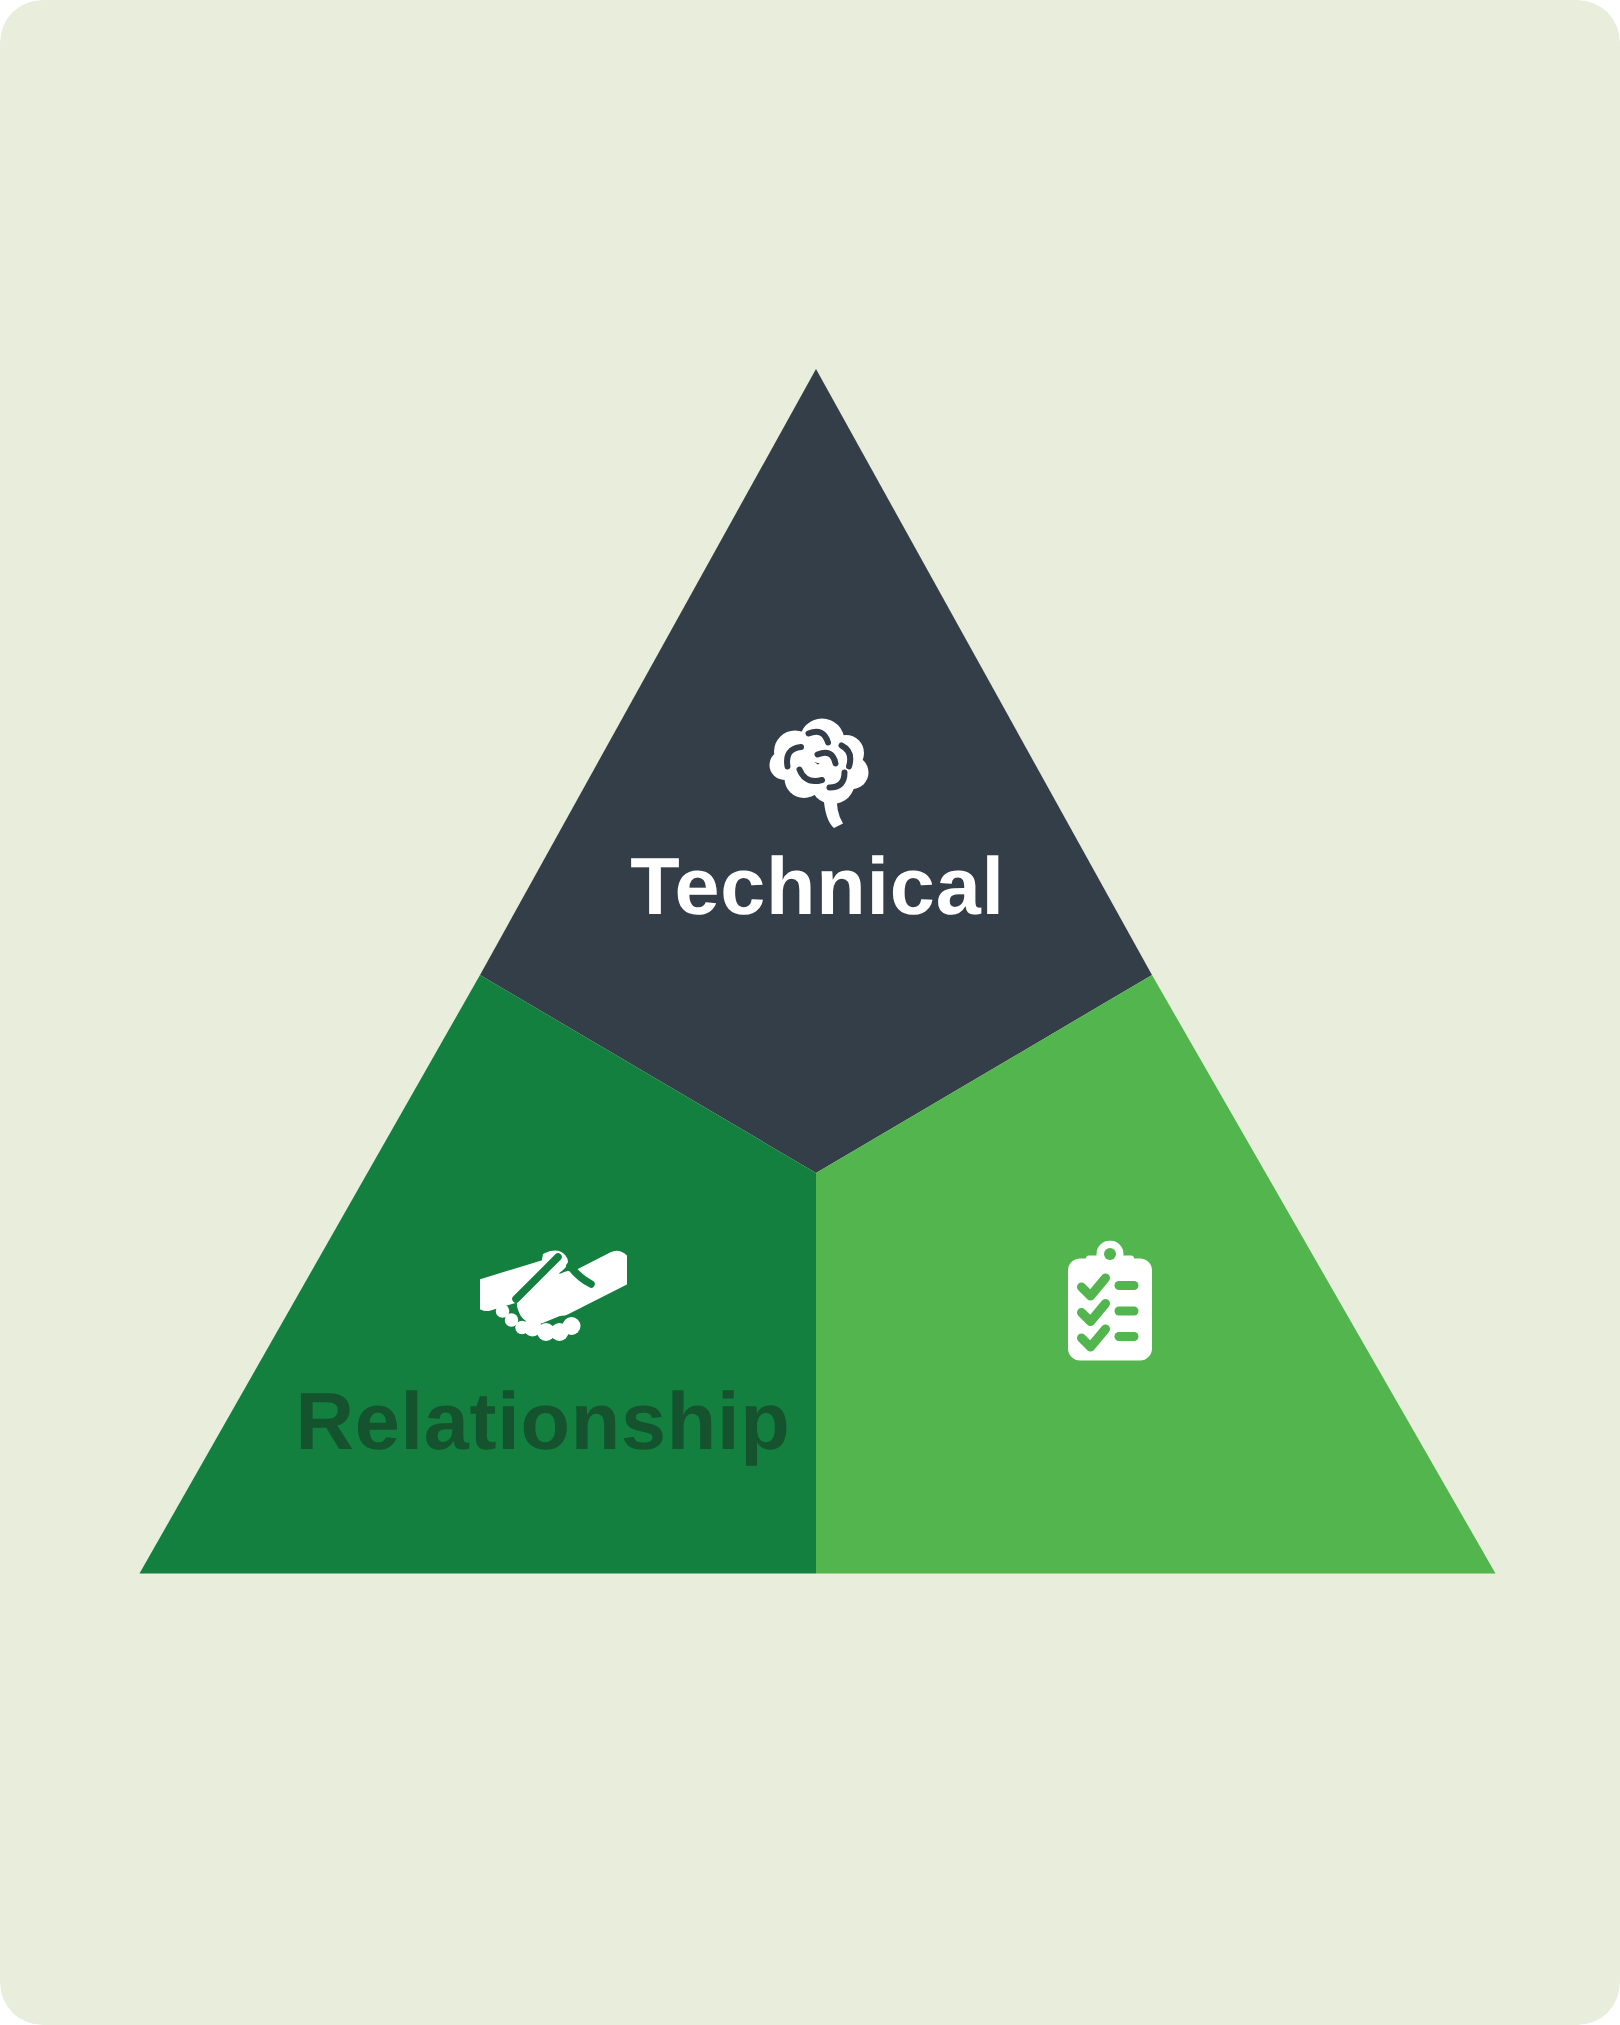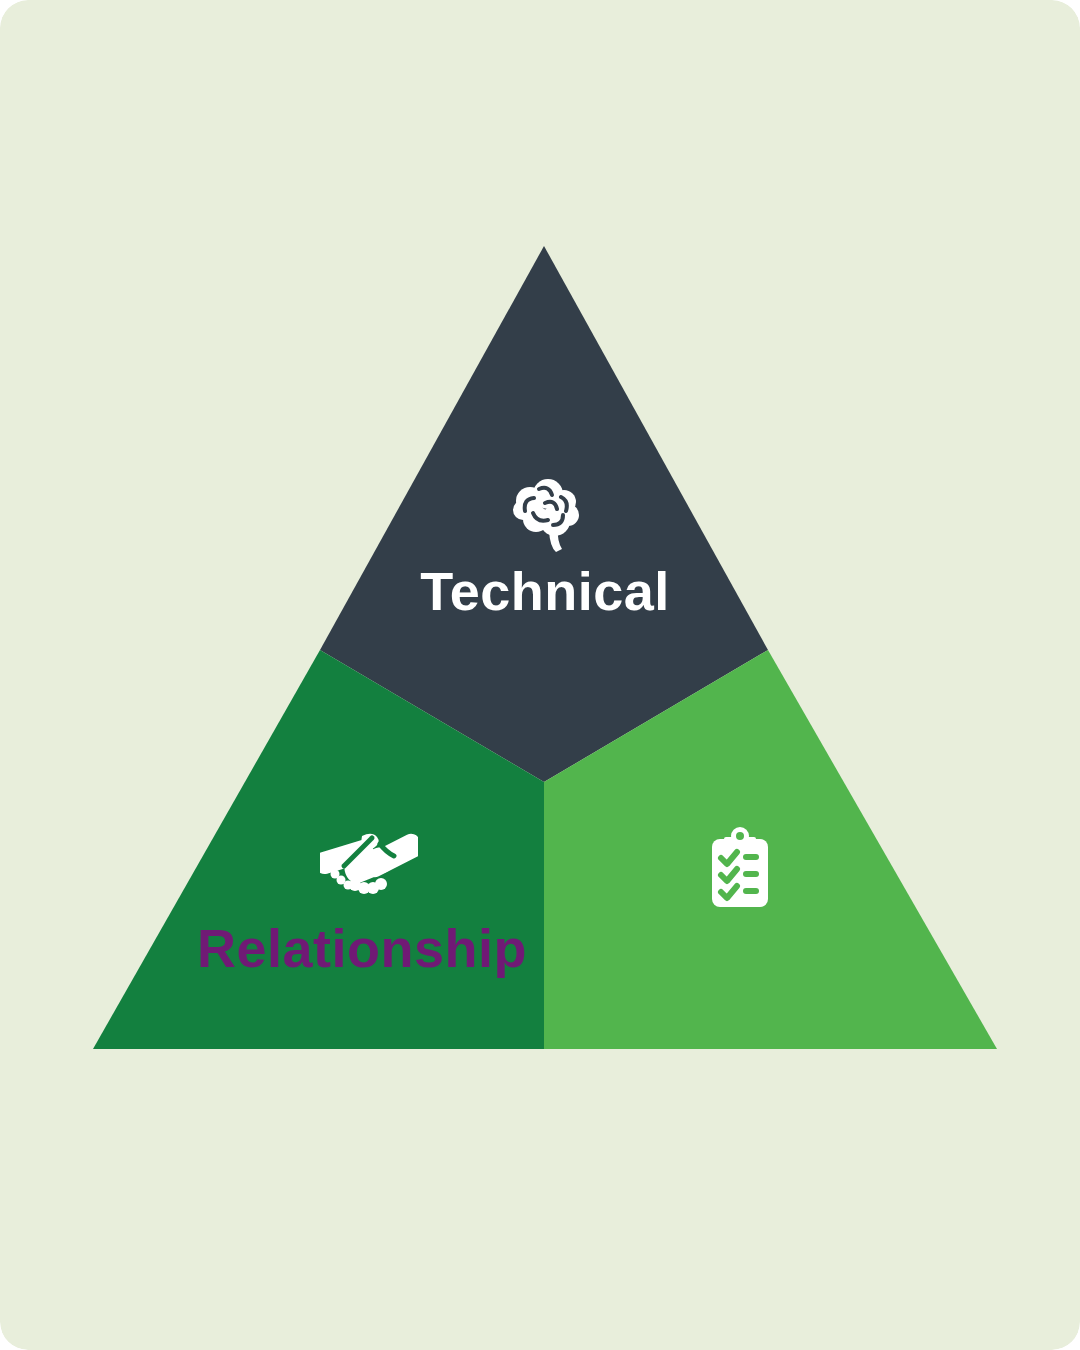--- a/index.html
+++ b/index.html
@@ -82,21 +82,21 @@
         <circle cx="28" cy="55" r="4.5"></circle>
         <path d="M42,6 q10,-5 15,1 q4,5 -2,10 l-9,7 q-7,-5 -4,-18 z"></path>
       </g>
       <g fill="none" stroke-width="5" stroke-linecap="round" stroke="#13803F">
         <path d="M52,8 Q40,20 24,36"></path>
         <path d="M60,14 Q66,22 74,26"></path>
       </g>
     </svg>
   </span>
 
-  <div class="section-label" style="left: 362px; top: 921px; color: #701a75; text-align: right;">Relationship</div>
+  <div class="section-label" style="left: 362px; top: 921px; color: #14532d; text-align: right;">Relationship</div>
 
   <span class="icon" style="left:709px;top:827px;width:62px;height:82px;">
     <svg viewBox="0 0 62 82">
       <g fill="#FFFFFF">
         <rect x="3" y="12" width="56" height="68" rx="8"></rect>
         <circle cx="31" cy="9" r="9"></circle>
         <rect x="15" y="10" width="32" height="10" rx="2"></rect>
       </g>
       <g fill="#52B54D">
         <circle cx="31" cy="9" r="4"></circle>

